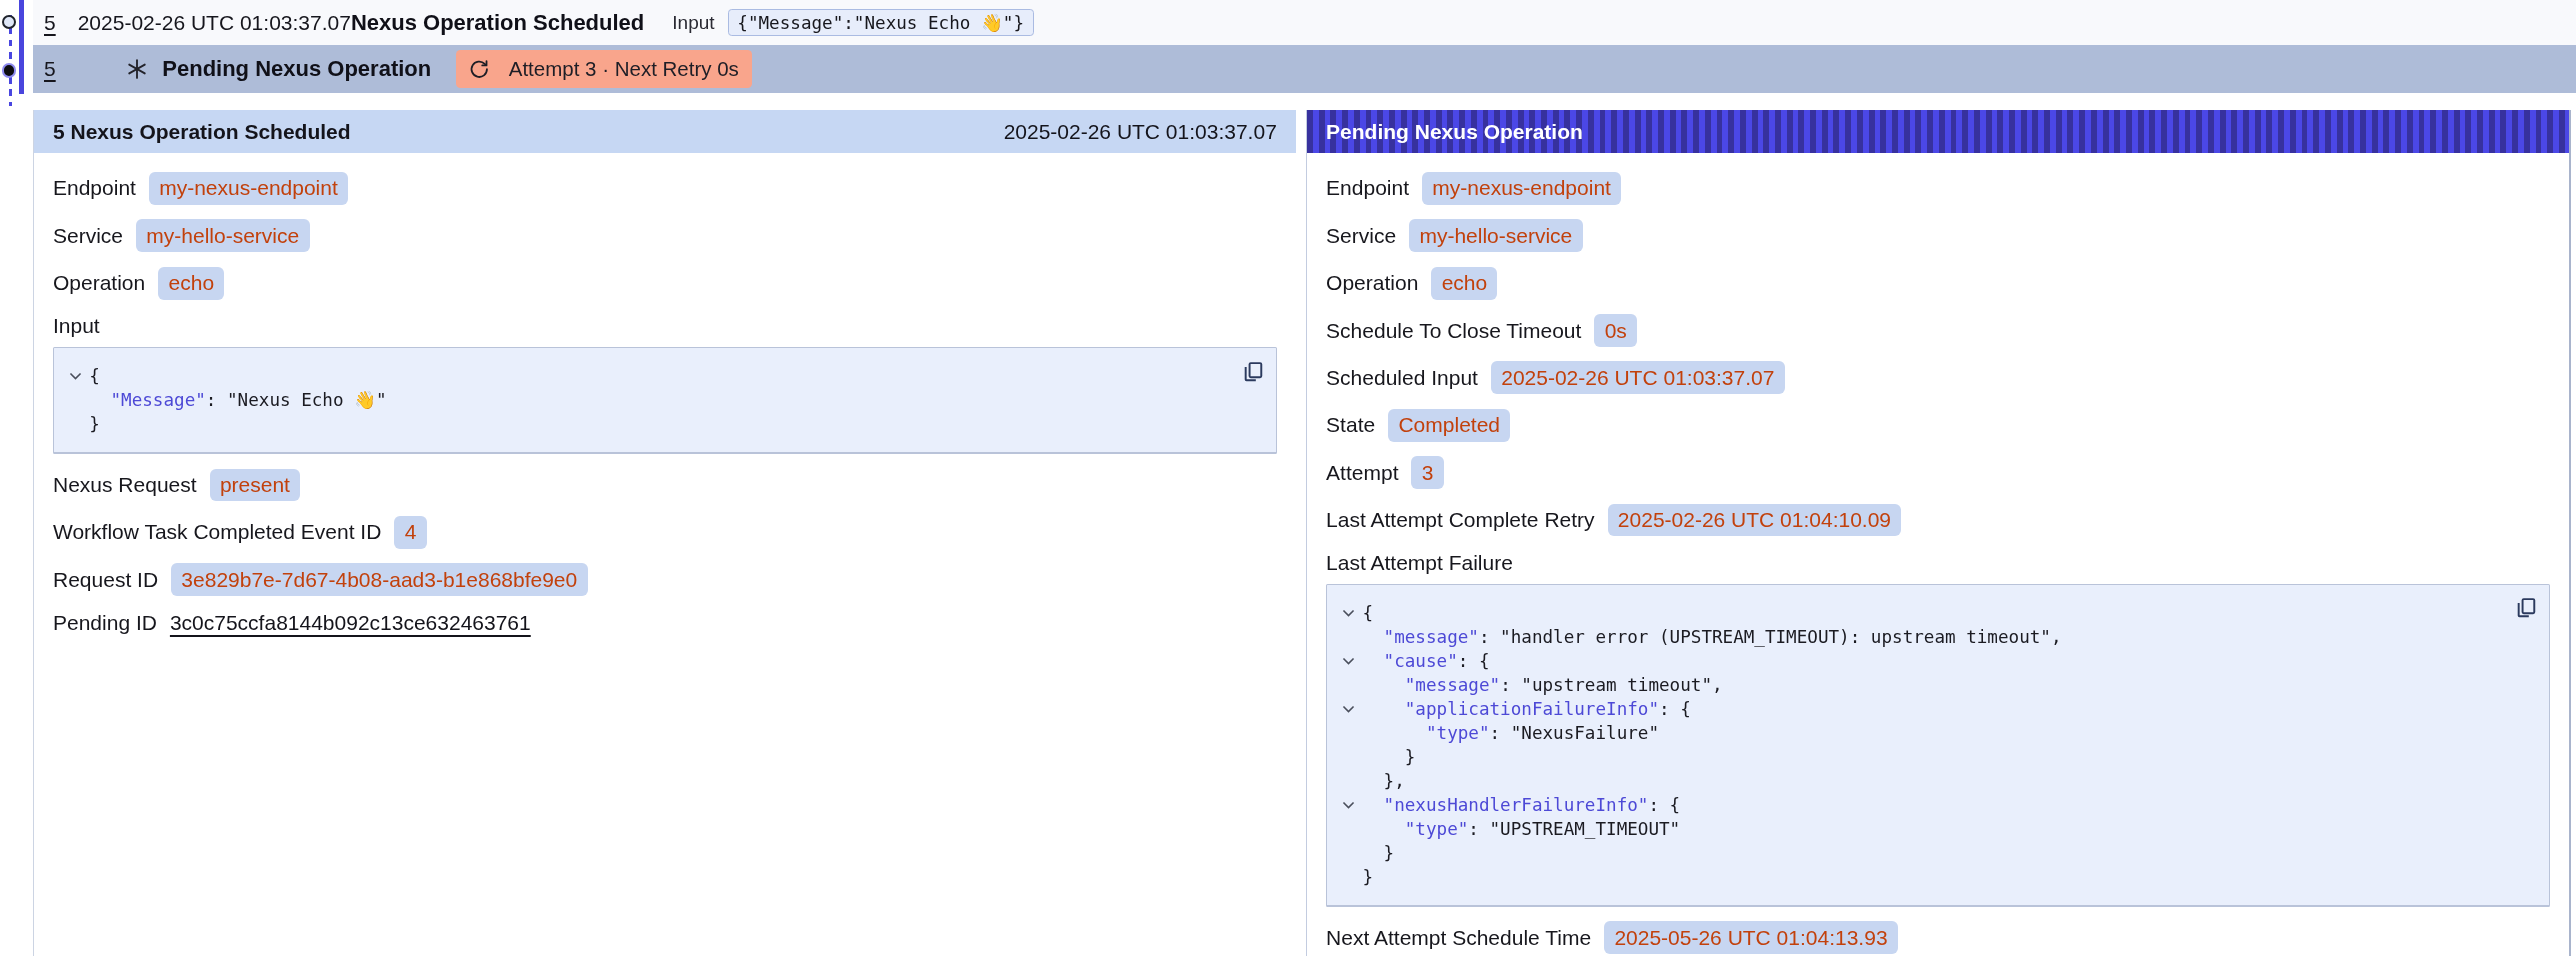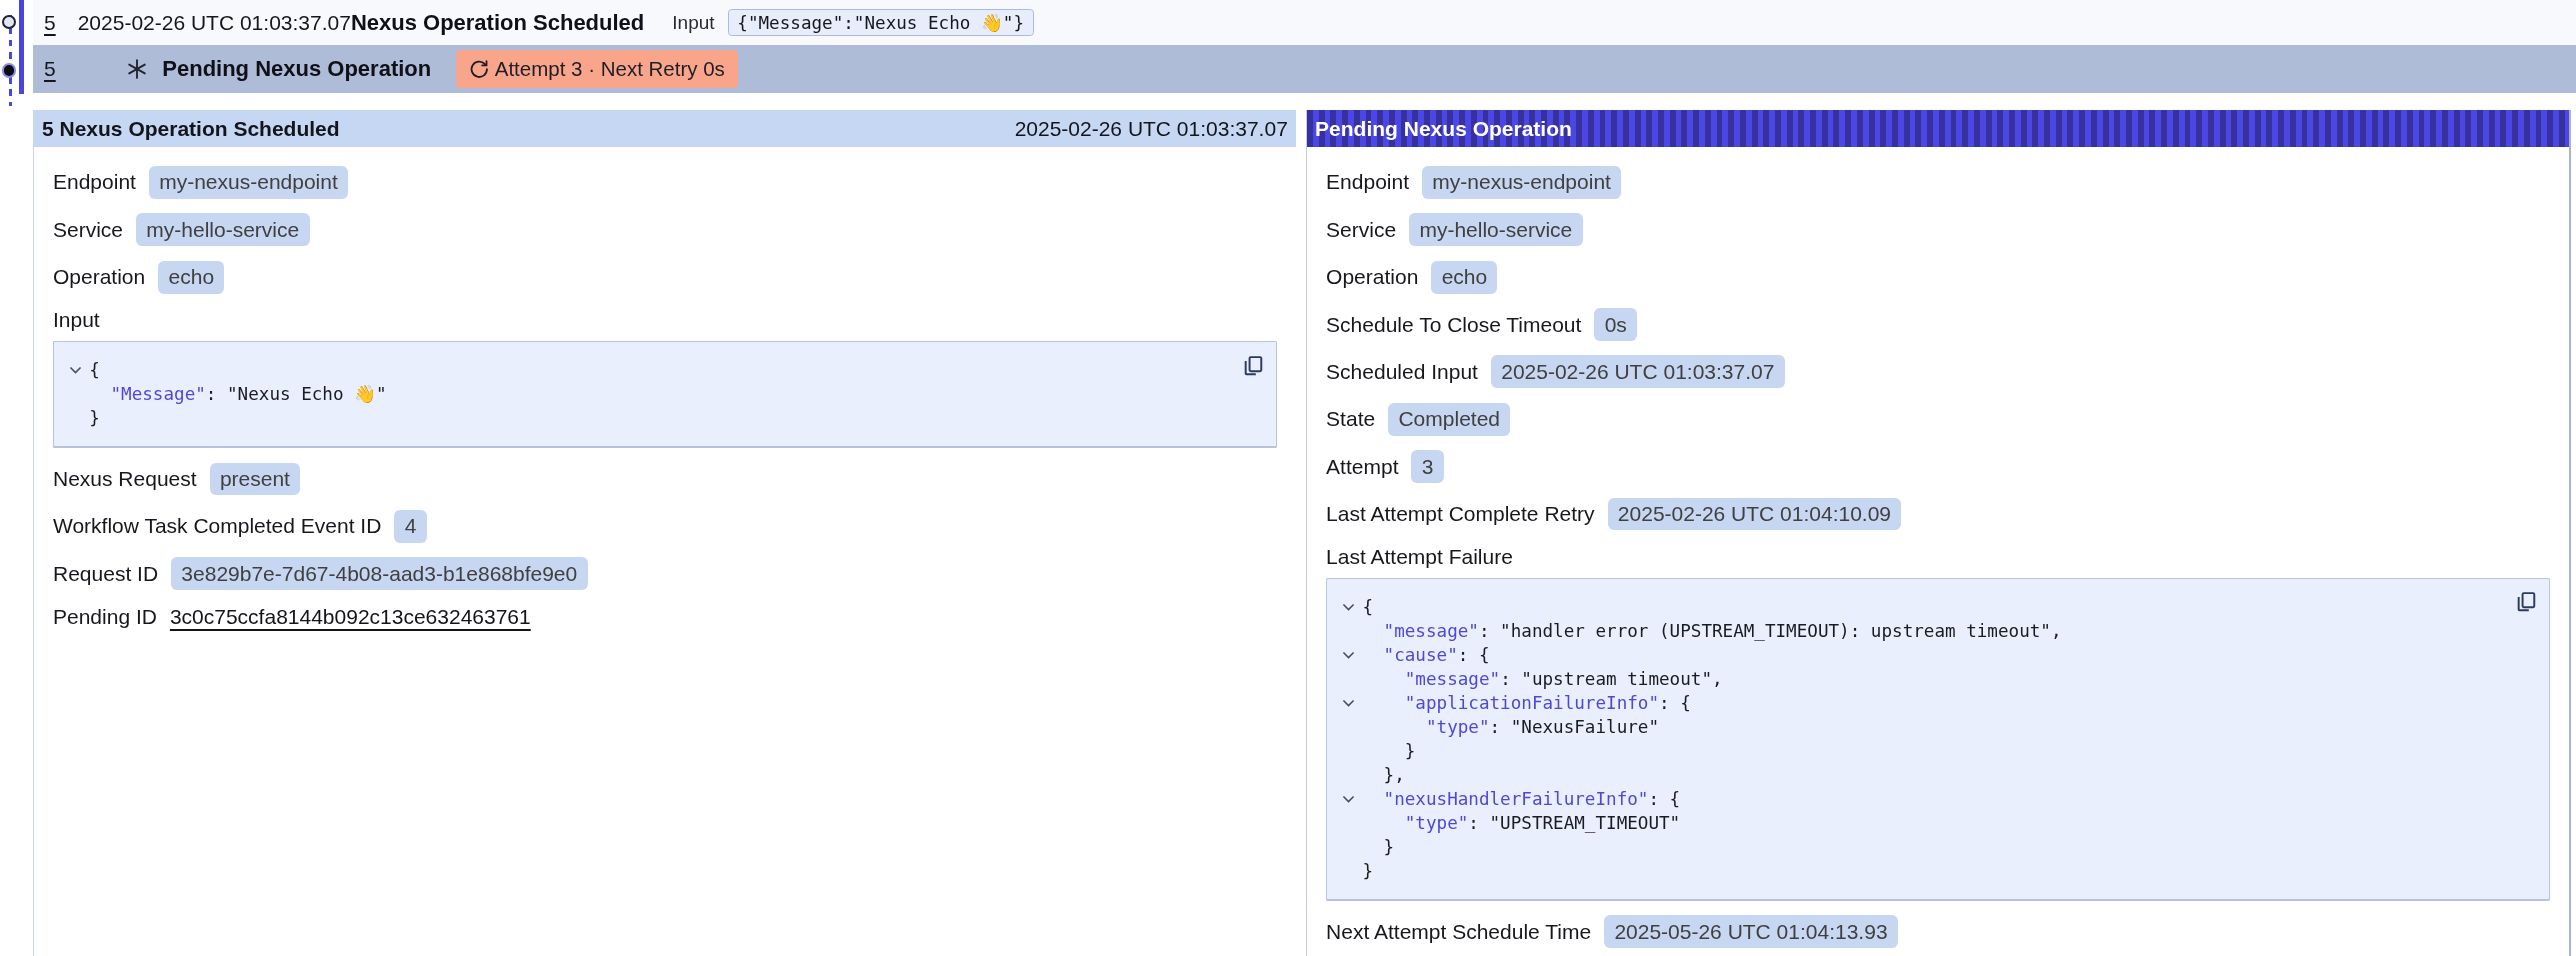--- a/index.html
+++ b/index.html
@@ -29,44 +29,44 @@
   .evt-title { font-size:22px; font-weight:700; color:#101018; }
   .sum-label { font-size:19px; margin-left:28px; color:#2a2a33; }
   .sum-chip {
     margin-left:13px; font-family:"DejaVu Sans Mono",monospace; font-size:17.6px;
     background:#e7edfb; border:1.5px solid #aabbe2; border-radius:3.7px; padding:2.9px 8.8px; color:#17171d;
   }
   #row2 .evt-id { margin-left:0; }
   #row2 .ast { margin-left:70px; display:flex; align-items:center; }
   #row2 .evt-title { margin-left:14.6px; }
   .retry-badge {
-    margin-left:25px; display:flex; align-items:center; gap:5px;
+    margin-left:25px; display:flex; align-items:center; gap:19px;
     background:#f9a58c; color:#1e1e26; border-radius:4.4px; padding:6.6px 13px; font-size:20.5px; font-weight:500;
   }
 
   
   .panels { position:absolute; left:33px; top:110px; right:5.1px; bottom:-146px; display:flex; gap:10.3px; }
   .panel { flex:1 1 0; min-width:0; }
   #left-panel  { border-left:1.5px solid #ccd4e3; }
   #right-panel { border-left:1.5px solid #c3cce0; border-right:2.2px solid #a9b4cc; }
   .panel-header {
-    height:37px; display:flex; align-items:center; justify-content:space-between;
-    padding:0 8px; font-size:21px; font-weight:600;
+    height:43px; display:flex; align-items:center; justify-content:space-between;
+    padding:0 19px; font-size:21px; font-weight:600;
   }
   #left-panel .panel-header { background:#c6d7f3; color:#14141b; }
   #right-panel .panel-header {
     background:repeating-linear-gradient(90deg,#37319e 0 5.9px,#4b47e6 5.9px 11.7px);
     color:#ffffff;
   }
   .panel-header .hdr-ts { font-weight:400; }
   .panel-body { padding:4.4px 19px 0 19px; }
 
   .field { display:flex; align-items:center; margin:14.6px 0; font-size:21px; color:#17171d;text-align:right; }
   .field .flabel { margin-right:13px; }
-  .badge { background:#c7d6f1; border-radius:5.9px; padding:4.4px 10.3px; color:#404040; }
+  .badge { background:#c7d6f1; border-radius:5.9px; padding:4.4px 10.3px; color:#c2410c; }
   .link-value { text-decoration:underline; text-underline-offset:5.1px; color:#14141b; }
   .field-block { margin:14.6px 0; }
   .field-block .flabel { font-size:21px; }
 
   .codeblock {
     position:relative; margin-top:8.8px; background:#e9effc;
     border:1.5px solid #b9c3d9; border-bottom-width:2.2px; border-radius:1.5px;
     padding:16px 51px 16px 7.3px;
   }
   .code-line { display:flex; font-family:"DejaVu Sans Mono",monospace; font-size:17.6px; line-height:24px; white-space:pre; }

